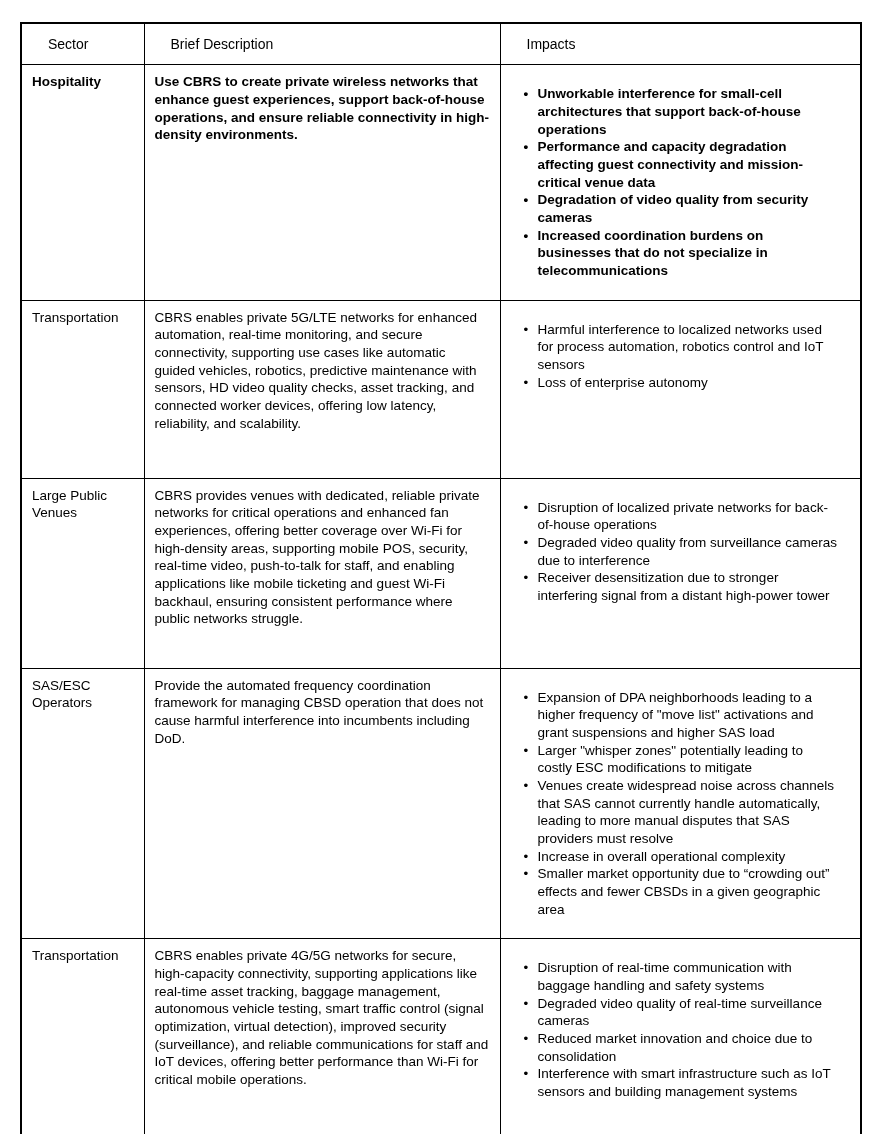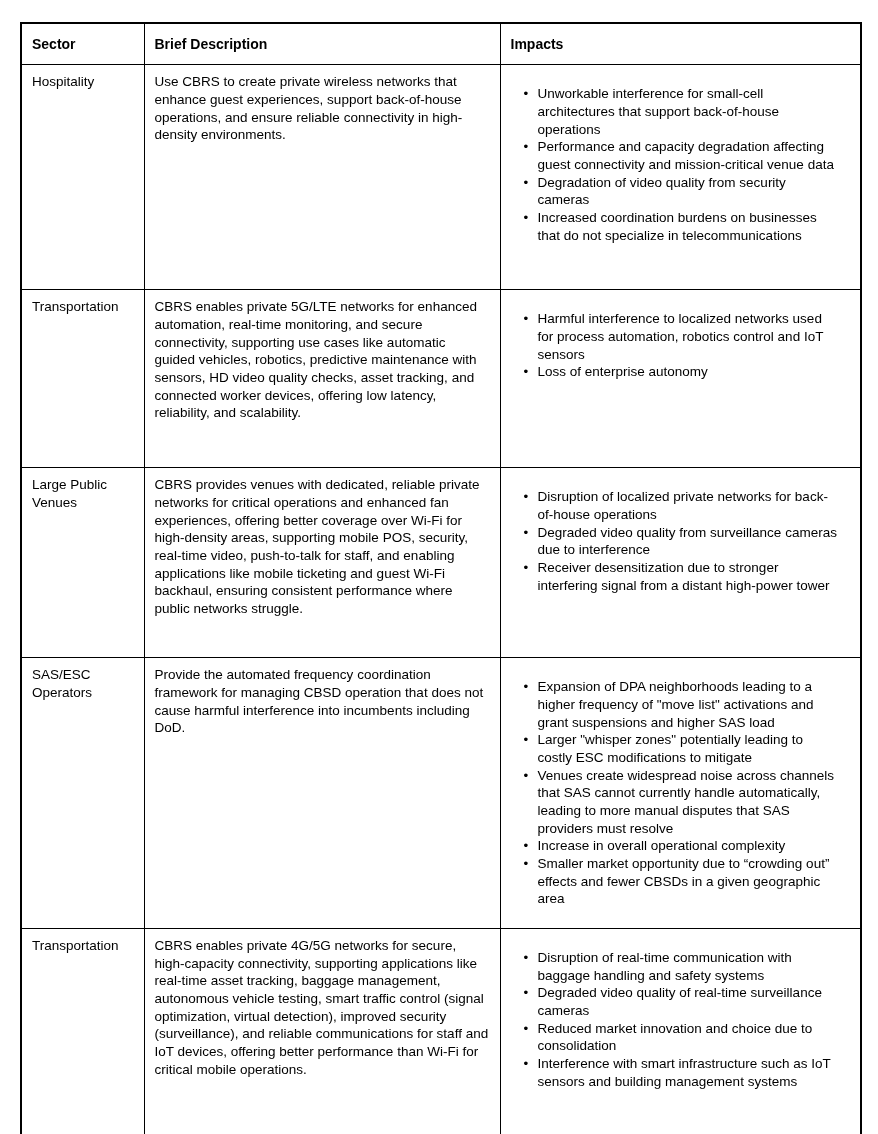--- a/index.html
+++ b/index.html
@@ -24,29 +24,29 @@
     border: 1.5px solid #000;
     vertical-align: top;
     text-align: left;
     padding: 8px 10px;
     font-size: 13.5px;
     line-height: 1.31;
     word-wrap: break-word;
   }
   .sector-table th {
     font-size: 14px;
-    font-weight: bold;
-    padding: 11px 10px;
+    font-weight: normal;
+    padding: 11px 26px;
   }
   col.col-sector { width: 123px; }
   col.col-desc   { width: 356px; }
   col.col-impacts{ width: 361px; }
 
   
-  tbody tr:nth-child(1) { height: 225px; }
+  tbody tr:nth-child(1) { height: 225px; font-weight: bold; }
   tbody tr:nth-child(2) { height: 178px; }
   tbody tr:nth-child(3) { height: 190px; padding-left: 44px; }
   tbody tr:nth-child(4) { height: 250px; }
   tbody tr:nth-child(5) { height: 209px; }
 
   ul.impact-list {
     margin: 12px;
     padding: 0;
     list-style: none;
   }

